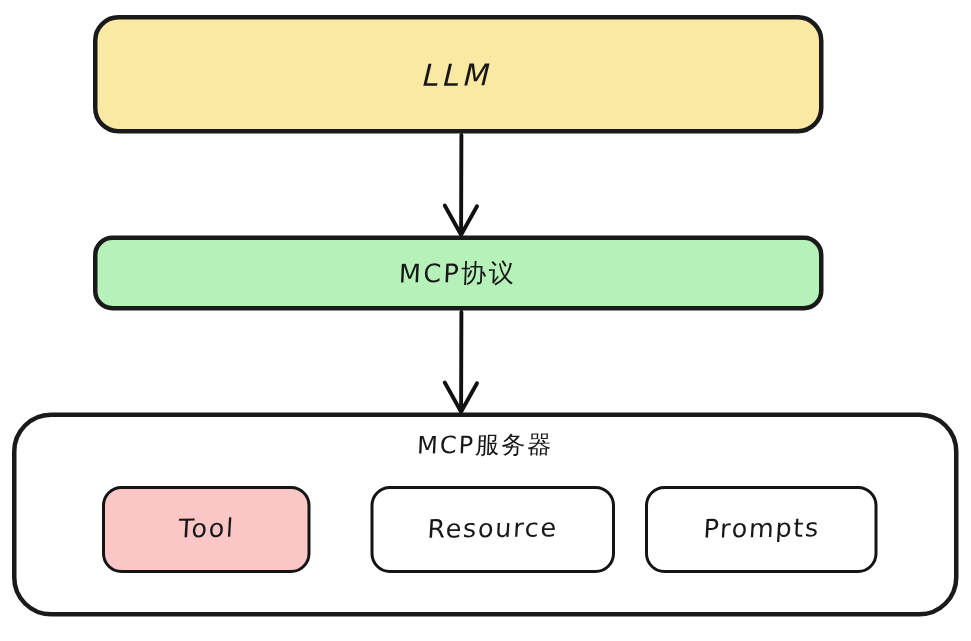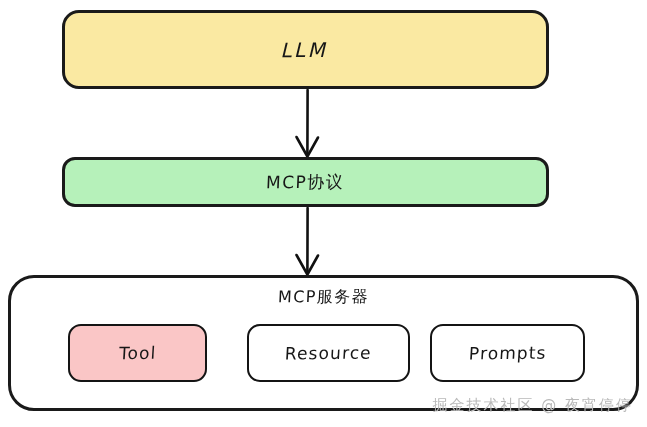--- a/index.html
+++ b/index.html
@@ -210,15 +210,14 @@
 
     <div class="cap-box" id="cap-resource">
       <span class="label">Resource</span>
     </div>
 
     <div class="cap-box" id="cap-prompts">
       <span class="label">Prompts</span>
     </div>
   </div>
 
-  <div id="watermark">掘金技术社区 @ 夜宵停停</div>
 
 </div>
 
 </body></html>

